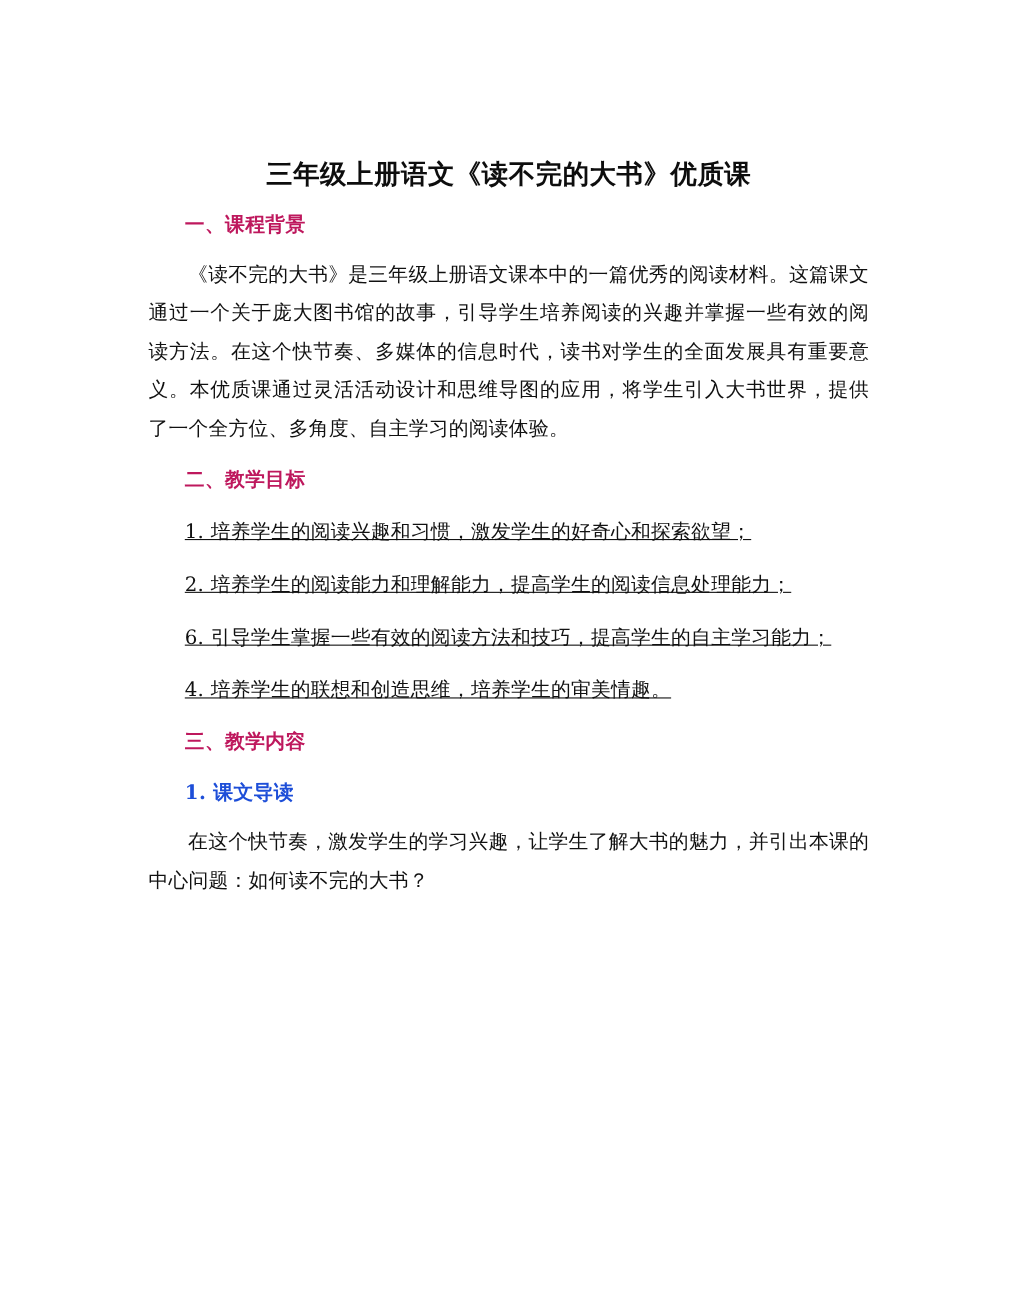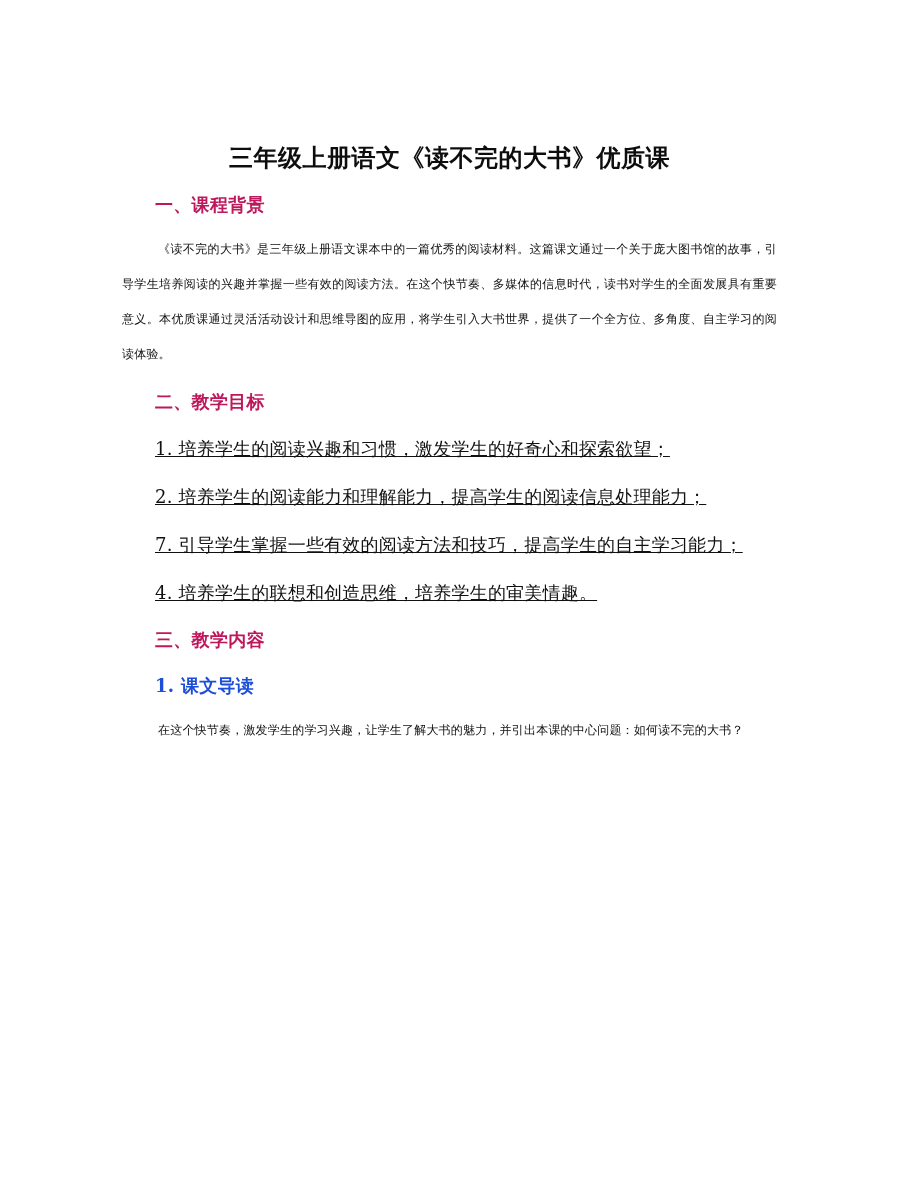--- a/index.html
+++ b/index.html
@@ -20,21 +20,21 @@
     position: relative;
     width: 920px;
     height: 1191px;
     background: #ffffff;
     box-sizing: border-box;
     padding: 0;
   }
 
   .content {
     position: absolute;
-    left: 122px;
+    left: 135px;
     top: 0;
     width: 655px;
   }
 
   .doc-title {
     font-size: 24px;
     font-weight: bold;
     text-align: center;
     letter-spacing: 0.5px;
     line-height: 34px;
@@ -60,21 +60,21 @@
     font-weight: bold;
     line-height: 32px;
     margin: 0;
     padding-left: 33px;
     padding-top: 14px;
     letter-spacing: 0.3px;
     color: #1d4ed8;
   }
 
   .body-para {
-    font-size: 12px;
+    font-size: 18px;
     line-height: 35px;
     margin: 0;
     padding-top: 11px;
     text-indent: 36px;
     text-align: justify;
     text-justify: inter-ideograph;
     letter-spacing: 0.2px;
     color: #111111;
   }
 
@@ -100,21 +100,21 @@
     <h2 class="section-heading">一、课程背景</h2>
 
     <p class="body-para">《读不完的大书》是三年级上册语文课本中的一篇优秀的阅读材料。这篇课文通过一个关于庞大图书馆的故事，引导学生培养阅读的兴趣并掌握一些有效的阅读方法。在这个快节奏、多媒体的信息时代，读书对学生的全面发展具有重要意义。本优质课通过灵活活动设计和思维导图的应用，将学生引入大书世界，提供了一个全方位、多角度、自主学习的阅读体验。</p>
 
     <h2 class="section-heading">二、教学目标</h2>
 
     <p class="list-item">1. 培养学生的阅读兴趣和习惯，激发学生的好奇心和探索欲望；</p>
 
     <p class="list-item">2. 培养学生的阅读能力和理解能力，提高学生的阅读信息处理能力；</p>
 
-    <p class="list-item">7. 引导学生掌握一些有效的阅读方法和技巧，提高学生的自主学习能力；</p>
+    <p class="list-item">6. 引导学生掌握一些有效的阅读方法和技巧，提高学生的自主学习能力；</p>
 
     <p class="list-item">4. 培养学生的联想和创造思维，培养学生的审美情趣。</p>
 
     <h2 class="section-heading">三、教学内容</h2>
 
     <h3 class="sub-heading">1.  课文导读</h3>
 
     <p class="body-para">在这个快节奏，激发学生的学习兴趣，让学生了解大书的魅力，并引出本课的中心问题：如何读不完的大书？</p>
 
 

